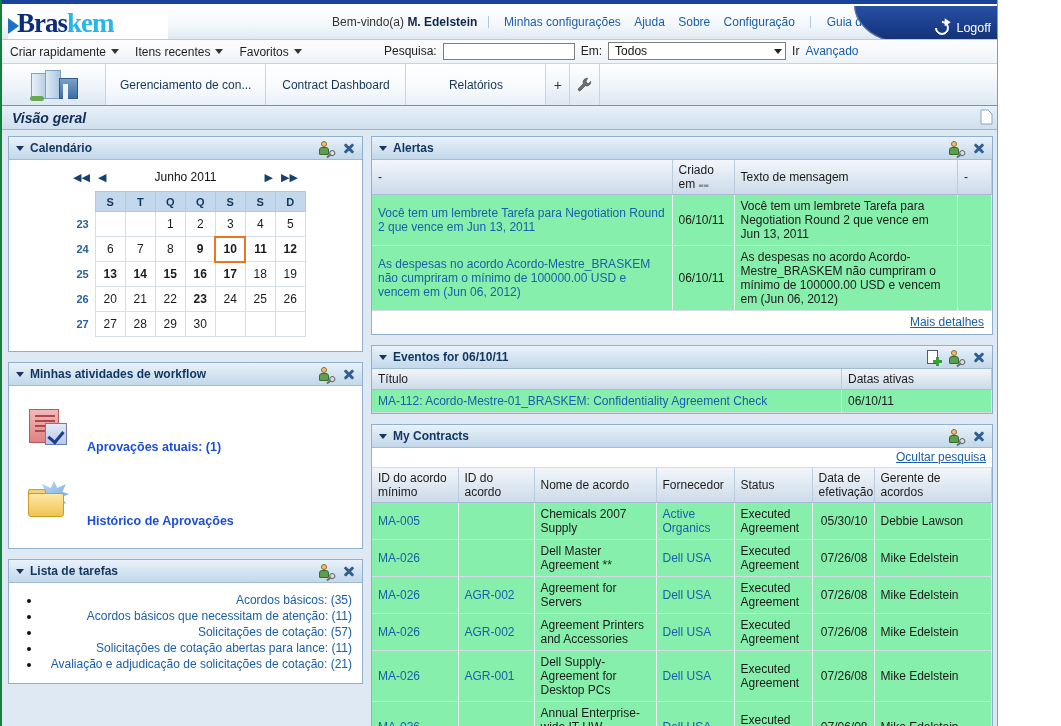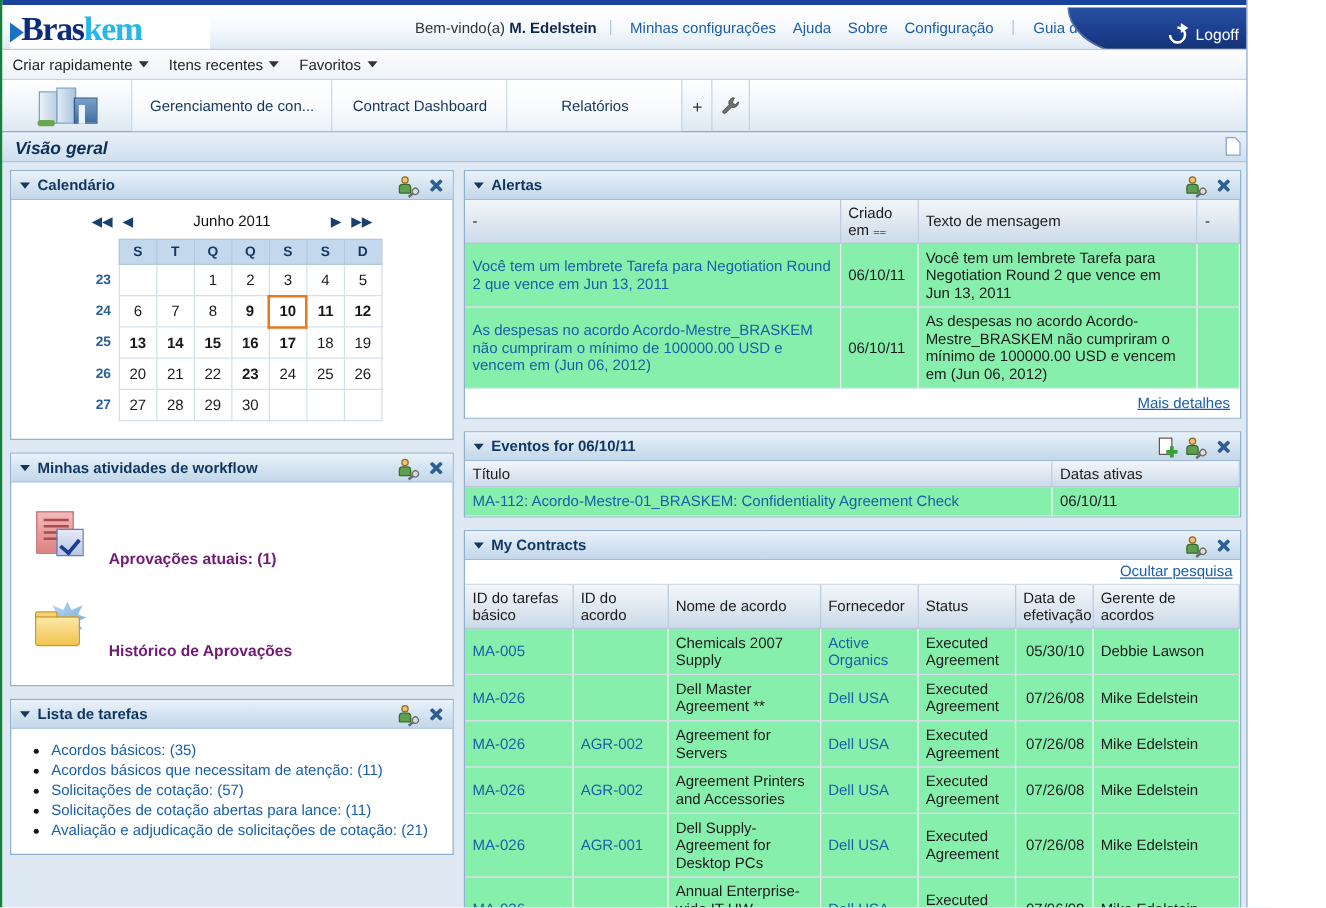--- a/index.html
+++ b/index.html
@@ -280,26 +280,26 @@
   .wf-doc .chk { position:absolute; left:18px; top:16px; width:22px; height:22px;
      background: linear-gradient(to bottom,#e4eaf7,#b9c6e6); border:1px solid #6b7cb0; }
   .wf-doc .chk::after { content:""; position:absolute; left:5px; top:4px; width:7px; height:12px;
      border-right:3px solid #1b3f8f; border-bottom:3px solid #1b3f8f; transform: rotate(40deg); }
   .wf-fold .fd { position:absolute; left:1px; top:12px; width:36px; height:24px;
      background: linear-gradient(to bottom,#fde6a8,#f0c44e); border:1px solid #c99b27; border-radius:2px 2px 3px 3px; }
   .wf-fold .fd2 { position:absolute; left:1px; top:8px; width:18px; height:8px;
      background:#f4d277; border:1px solid #c99b27; border-radius:2px 2px 0 0; }
   .wf-fold .star { position:absolute; left:12px; top:0px; width:30px; height:26px;
      background: linear-gradient(135deg,#bcd9f2,#6ea9da); clip-path: polygon(50% 0%,61% 27%,90% 12%,78% 41%,100% 50%,76% 62%,90% 88%,60% 76%,50% 100%,40% 76%,12% 88%,24% 62%,0% 50%,22% 41%,10% 12%,39% 27%); }
-  .wf-link { font-size: 12.5px; font-weight: bold; color: #701a75; margin-top: 40px; }
+  .wf-link { font-size: 12.5px; font-weight: bold; color: #1d4ed8; margin-top: 40px; }
 
   
   .tasks { padding: 8px 10px 10px 14px; }
   .tasks li { margin: 2px 0; color: #1a5fa8; font-size: 12px; }
-  .tasks ul { margin: 0; padding-left: 18px; }
+  .tasks ul { margin: 0; padding-left: 18px; text-align: right; }
   .tasks li::marker { color: #111; }
 
   
   table.grid { width: 100%; border-collapse: collapse; table-layout: fixed; }
   table.grid th {
     background: linear-gradient(to bottom, #f2f6fa 0%, #dde7f0 55%, #ccdaea 100%);
     border-right: 1px solid #bcccdd; border-bottom: 1px solid #a8bdd2;
     font-size: 12px; font-weight: normal; color: #1b1b1b;
     text-align: left; padding: 3px 6px; vertical-align: middle;
   }
@@ -363,20 +363,31 @@
     </div>
     <div class="mb-item">
       <span>Itens recentes</span>
       <span class="caret-d"></span>
     </div>
     <div class="mb-item">
       <span>Favoritos</span>
       <span class="caret-d"></span>
     </div>
 
+    <div class="searchbox">
+      <span>Pesquisa:</span>
+      <input type="text" value="" style="">
+      <span>Em:</span>
+      <div class="sel">
+        <span>Todos</span>
+        <span class="cd"></span>
+      </div>
+      <span>Ir</span>
+      <a href="#">Avançado</a>
+    </div>
   </div>
 
   <div class="tabbar">
     <div class="tb-home">
       <div class="bldg">
         <div class="b1"></div>
           <div class="b2"></div>
           <div class="b3"></div>
         <div class="door"></div>
           <div class="grass"></div>
@@ -679,21 +690,21 @@
               <col style="width:86px">
                 <col style="width:76px">
                 <col style="width:122px">
               <col style="width:78px">
                 <col style="width:78px">
                 <col style="width:62px">
                 <col>
             </colgroup>
             <thead>
                 <tr>
-              <th>ID do tarefas básico</th>
+              <th>ID do acordo mínimo</th>
               <th>ID do acordo</th>
               <th>Nome de acordo</th>
               <th>Fornecedor</th>
               <th>Status</th>
               <th>Data de efetivação</th>
               <th>Gerente de acordos</th>
             </tr>
               </thead>
             <tbody id="contracts-rows">
                 <tr>

